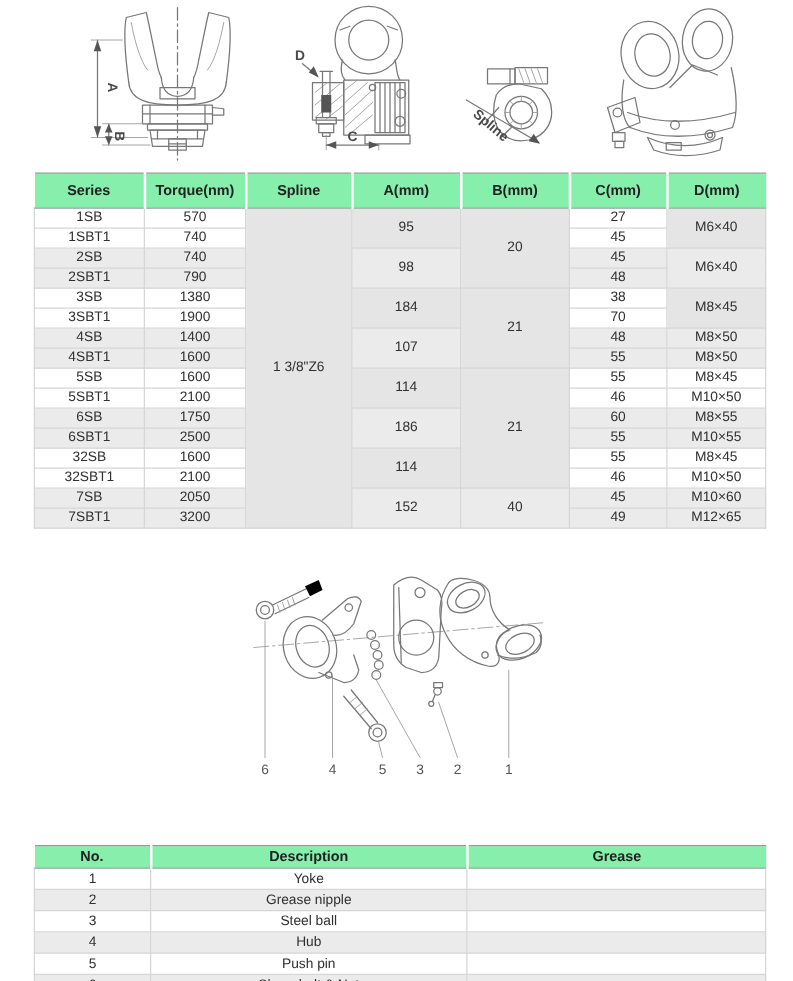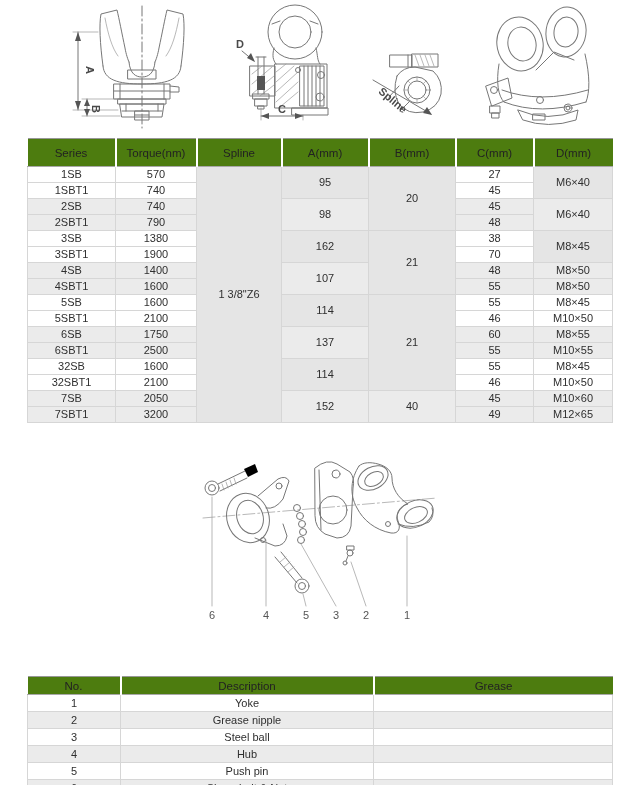--- a/index.html
+++ b/index.html
@@ -15,21 +15,21 @@
   .draw .fillgray { fill:#555; stroke:none; }
   .draw .hatch { stroke:#999; stroke-width:0.7; }
   .draw text { fill:#555; font-size:11px; }
   .draw .lbl { font-weight:bold; fill:#4a4a4a; }
   .callout { font-size:10px; fill:#555; }
 
   table { border-collapse:collapse; table-layout:fixed; position:absolute; background:#fff; }
   #spec-table { left:27px; top:138px; width:585px; font-size:11px; }
   #parts-table { left:27px; top:676px; width:585px; font-size:11px; }
   th {
-    background:#4d7c0f; color:#222; font-weight:normal; font-size:11.5px;
+    background:#86efac; color:#222; font-weight:bold; font-size:11.5px;
     border-left:2px solid #fff; border-top:1px solid #979797; border-bottom:1px solid #a8a8a8;
     padding:0; text-align:center;
   }
   th:first-child { border-left:none; }
   #spec-table th { height:27px; }
   #parts-table th { height:17px; }
   td {
     border:1px solid #d6d6d6; text-align:center; padding:0; background:#fff;
     height:15px; line-height:15px; color:#2f2f2f;
   }
@@ -235,21 +235,21 @@
       <td rowspan="2">M6×40</td>
     </tr>
     <tr class="alt">
       <td>2SBT1</td>
       <td>790</td>
       <td>48</td>
     </tr>
     <tr>
       <td>3SB</td>
       <td>1380</td>
-      <td class="wcell" rowspan="2">162</td>
+      <td class="wcell" rowspan="2">184</td>
       <td class="wcell" rowspan="4">21</td>
       <td>38</td>
       <td class="wcell" rowspan="2">M8×45</td>
     </tr>
     <tr>
       <td>3SBT1</td>
       <td>1900</td>
       <td>70</td>
     </tr>
     <tr class="alt">
@@ -275,21 +275,21 @@
     </tr>
     <tr>
       <td>5SBT1</td>
       <td>2100</td>
       <td>46</td>
       <td>M10×50</td>
     </tr>
     <tr class="alt">
       <td>6SB</td>
       <td>1750</td>
-      <td rowspan="2">137</td>
+      <td rowspan="2">186</td>
       <td>60</td>
       <td>M8×55</td>
     </tr>
     <tr class="alt">
       <td>6SBT1</td>
       <td>2500</td>
       <td>55</td>
       <td>M10×55</td>
     </tr>
     <tr>

